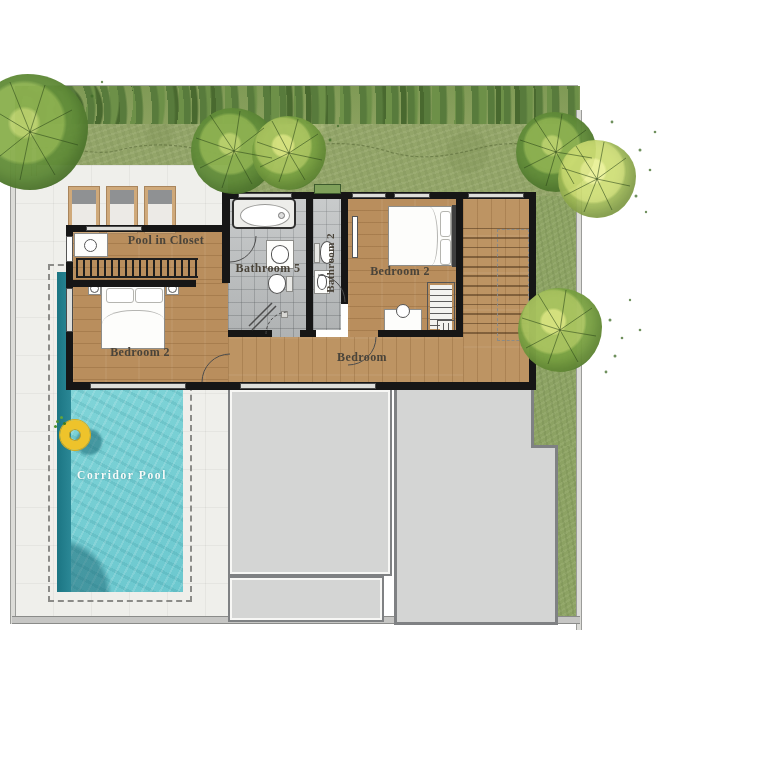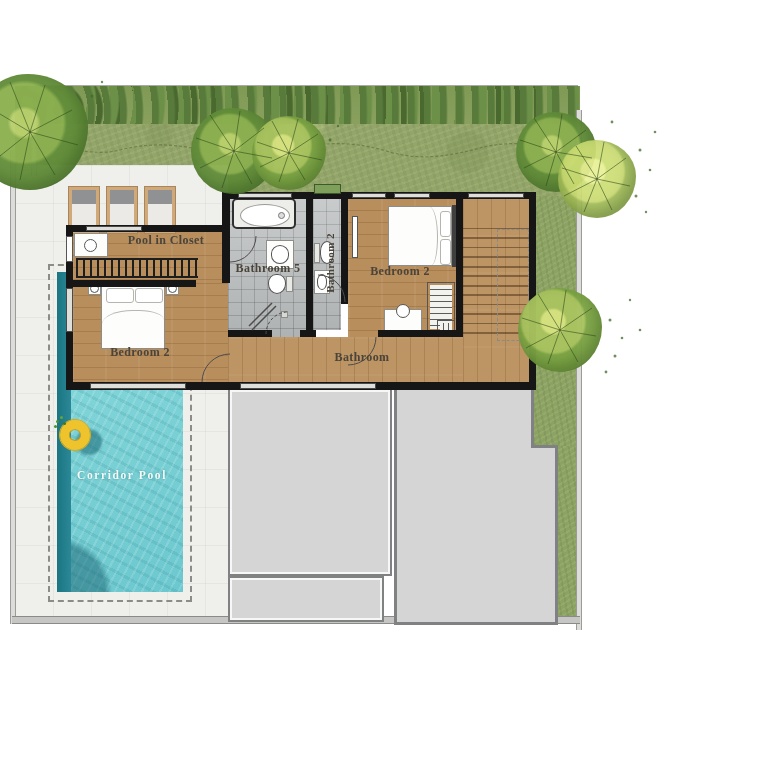--- a/index.html
+++ b/index.html
@@ -250,16 +250,16 @@
       <circle cx="606" cy="372" r="1.4"></circle>
         <circle cx="640" cy="330" r="1.3"></circle>
     </g>
   </svg>
 
   <div class="abs label z11" style="left:96px;top:233px;width:140px;">Pool in Closet</div>
   <div class="abs label z11" style="left:228px;top:261px;width:80px;">Bathroom 5</div>
   <div class="abs label label-vert z11" style="left:330px;top:263px;font-size:11px;">Bathroom 2</div>
   <div class="abs label z11" style="left:348px;top:264px;width:104px;">Bedroom 2</div>
   <div class="abs label z11" style="left:85px;top:345px;width:110px;">Bedroom 2</div>
-  <div class="abs label z11" style="left:310px;top:350px;width:104px;">Bathroom</div>
+  <div class="abs label z11" style="left:310px;top:350px;width:104px;">Bedroom</div>
   <div class="abs label label-pool z11" style="left:62px;top:468px;width:120px;font-size:11.5px;">Corridor Pool</div>
 
 </div>
 
 </body></html>

